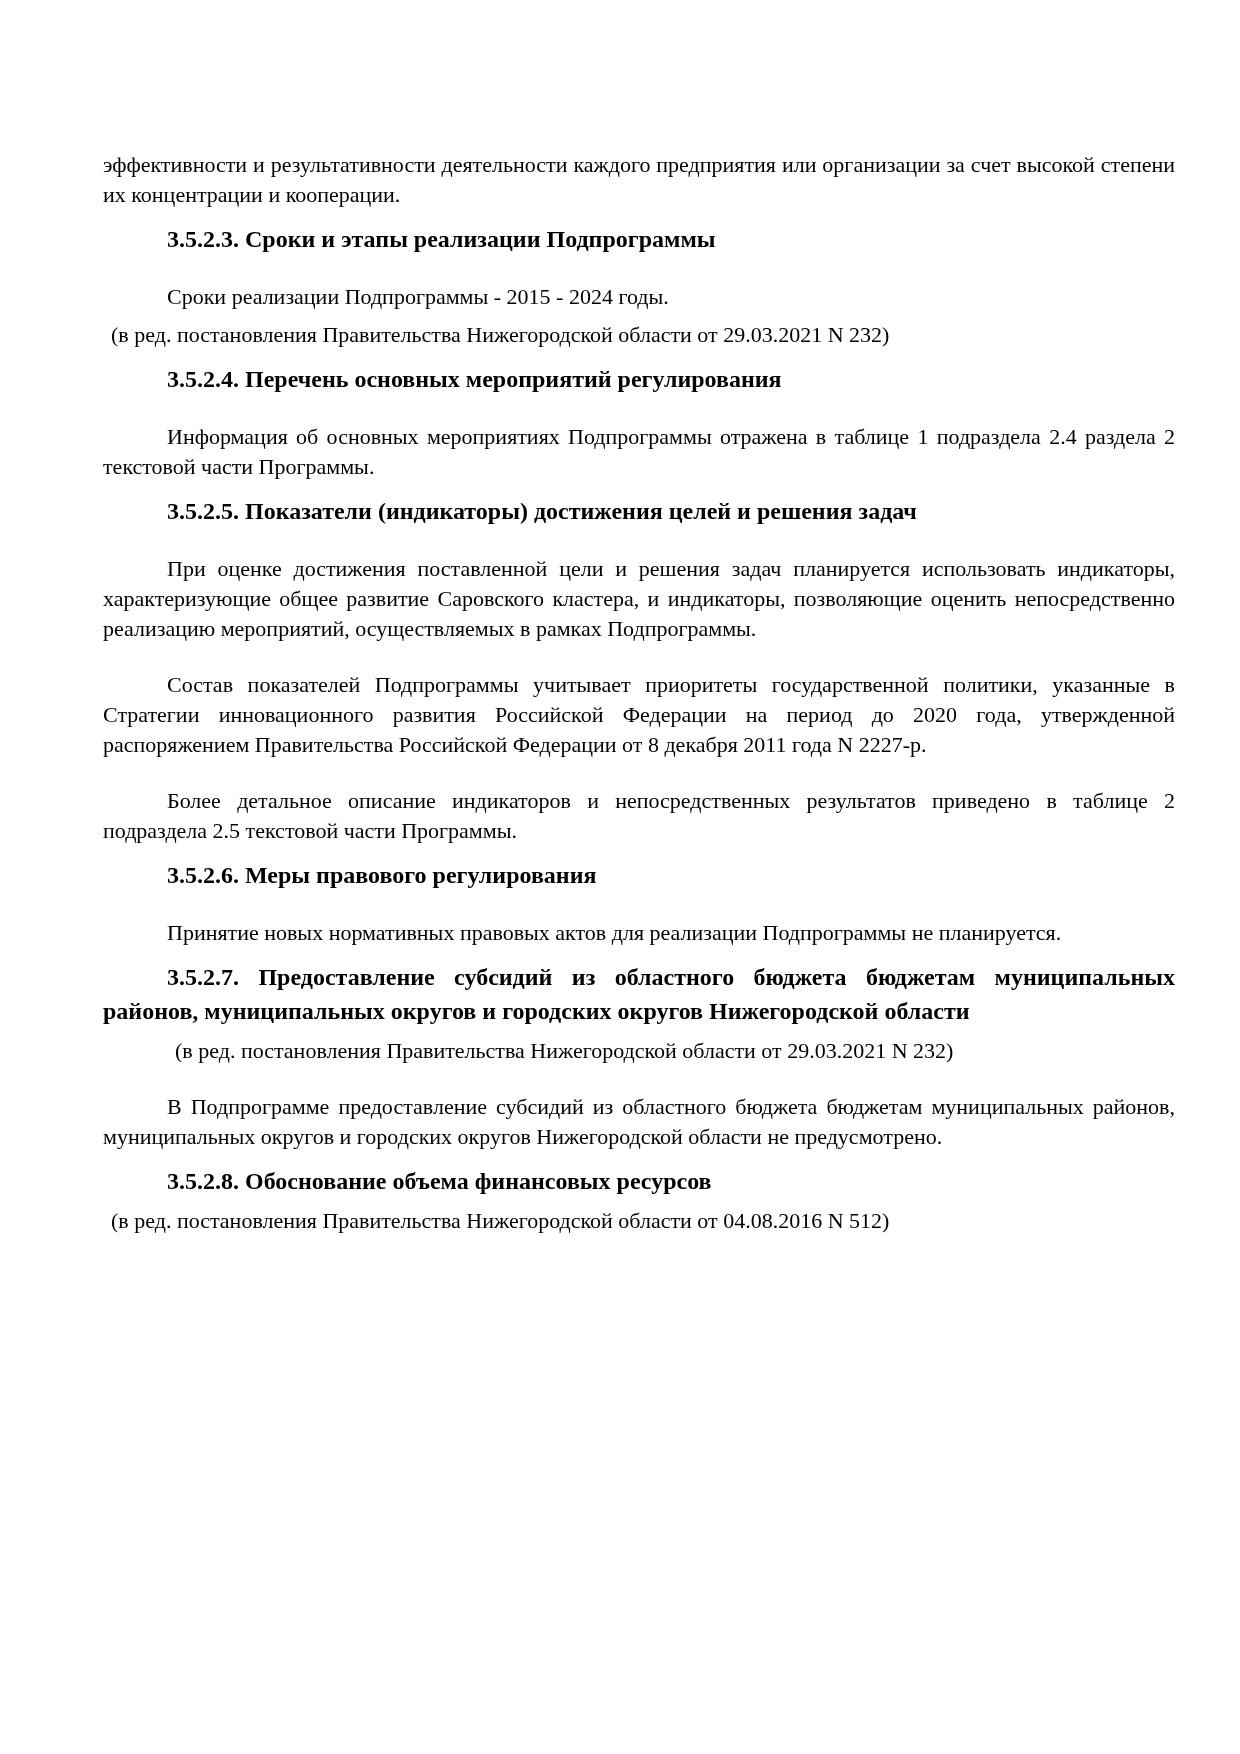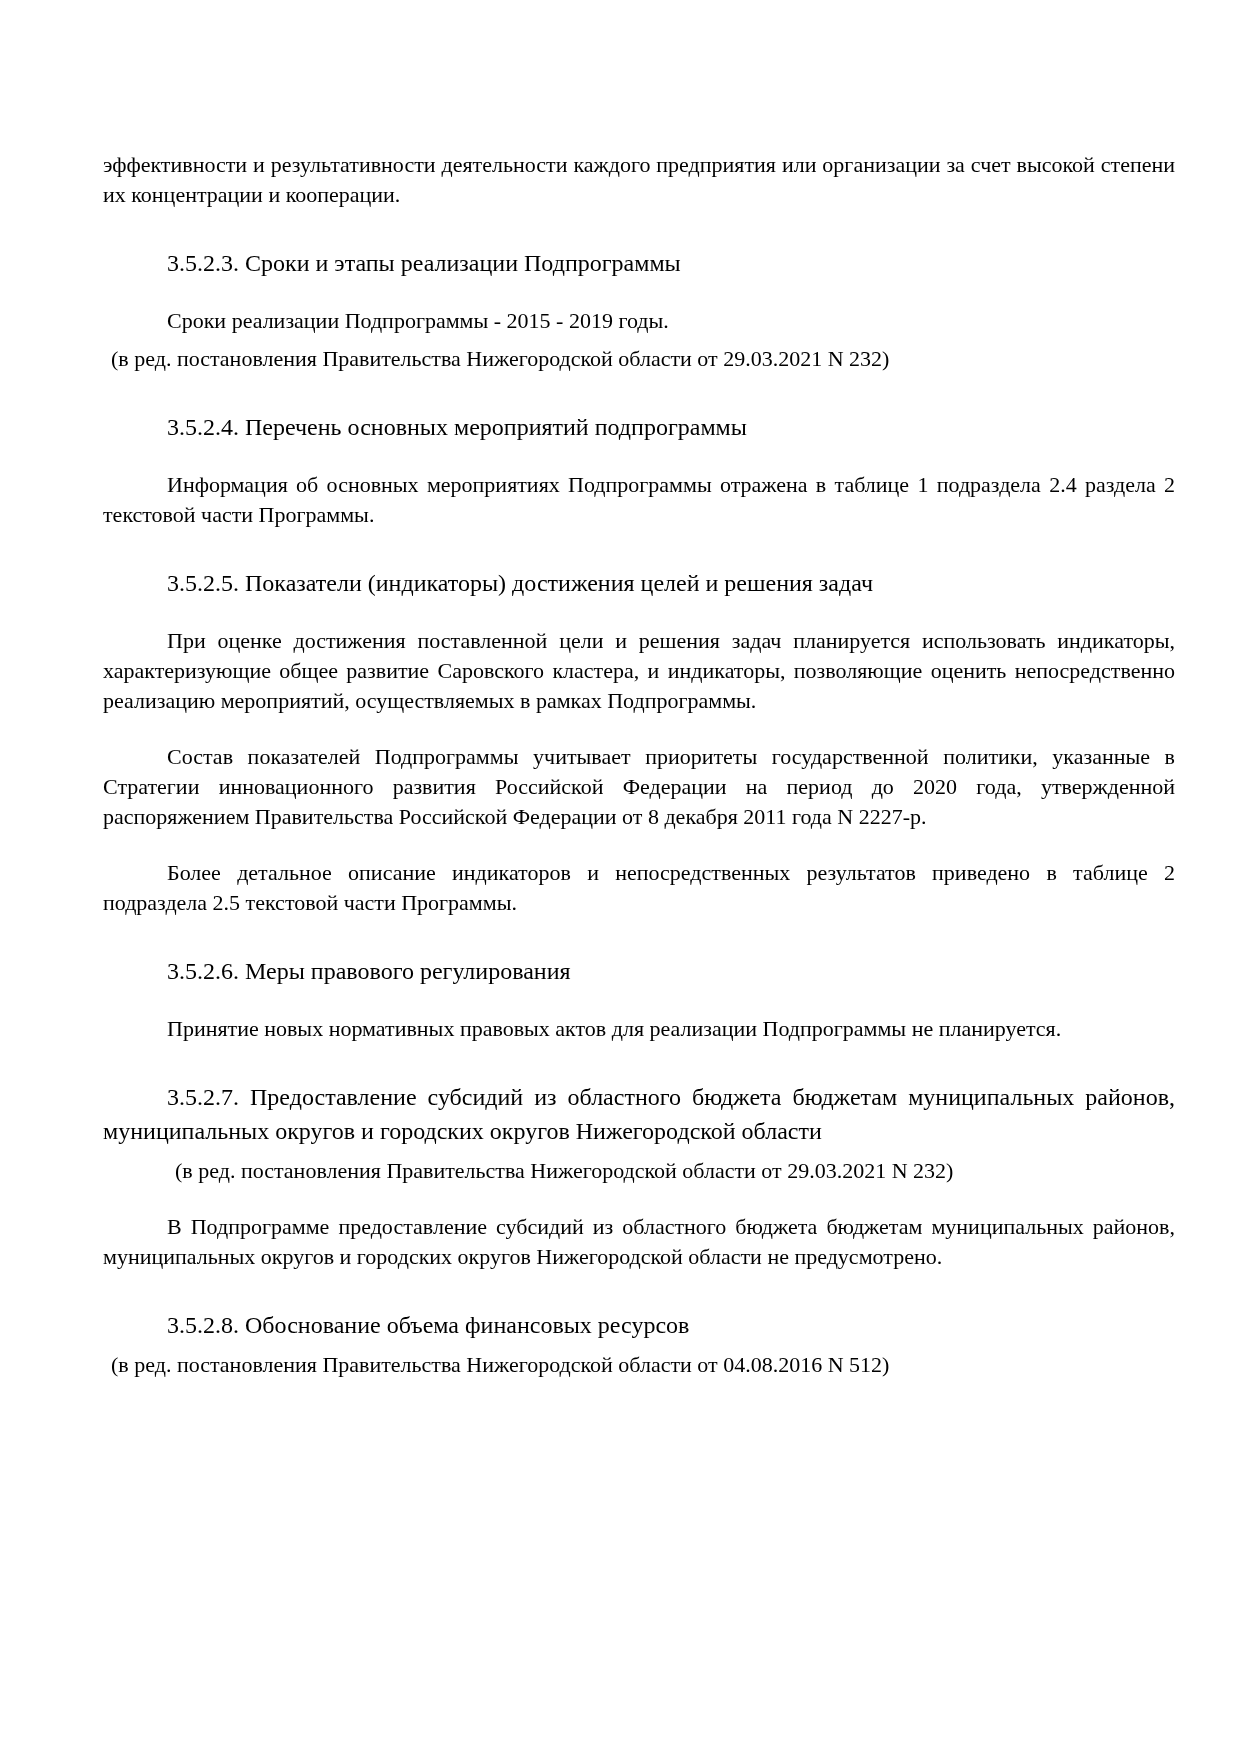--- a/index.html
+++ b/index.html
@@ -37,44 +37,44 @@
     text-align: left;
     text-indent: 0;
     margin: 8px;
   }
   .note.indent {
     text-indent: 64px;
   }
   .heading {
     font-size: 24px;
     line-height: 34px;
-    font-weight: normal;
+    font-weight: bold;
     text-align: left;
     text-indent: 64px;
-    margin: 36px 0 0 0;
+    margin: 12px 0 0 0;
   }
   .heading.justified {
     text-align: justify;
   }
 </style>
 </head>
 <body>
 
 <div class="page">
 
   <p class="par noindent first">эффективности и результативности деятельности каждого предприятия или организации за счет высокой степени их концентрации и кооперации.</p>
 
   <p class="heading">3.5.2.3. Сроки и этапы реализации Подпрограммы</p>
 
 
-  <p class="par">Сроки реализации Подпрограммы - 2015 - 2019 годы.</p>
+  <p class="par">Сроки реализации Подпрограммы - 2015 - 2024 годы.</p>
 
   <p class="note">(в ред. постановления Правительства Нижегородской области от 29.03.2021 N 232)</p>
 
-  <p class="heading">3.5.2.4. Перечень основных мероприятий подпрограммы</p>
+  <p class="heading">3.5.2.4. Перечень основных мероприятий регулирования</p>
 
   <p class="par">Информация об основных мероприятиях Подпрограммы отражена в таблице 1 подраздела 2.4 раздела 2 текстовой части Программы.</p>
 
   <p class="heading">3.5.2.5. Показатели (индикаторы) достижения целей и решения задач</p>
 
   <p class="par">При оценке достижения поставленной цели и решения задач планируется использовать индикаторы, характеризующие общее развитие Саровского кластера, и индикаторы, позволяющие оценить непосредственно реализацию мероприятий, осуществляемых в рамках Подпрограммы.</p>
 
   <p class="par">Состав показателей Подпрограммы учитывает приоритеты государственной политики, указанные в Стратегии инновационного развития Российской Федерации на период до 2020 года, утвержденной распоряжением Правительства Российской Федерации от 8 декабря 2011 года N 2227-р.</p>
 
   <p class="par">Более детальное описание индикаторов и непосредственных результатов приведено в таблице 2 подраздела 2.5 текстовой части Программы.</p>

